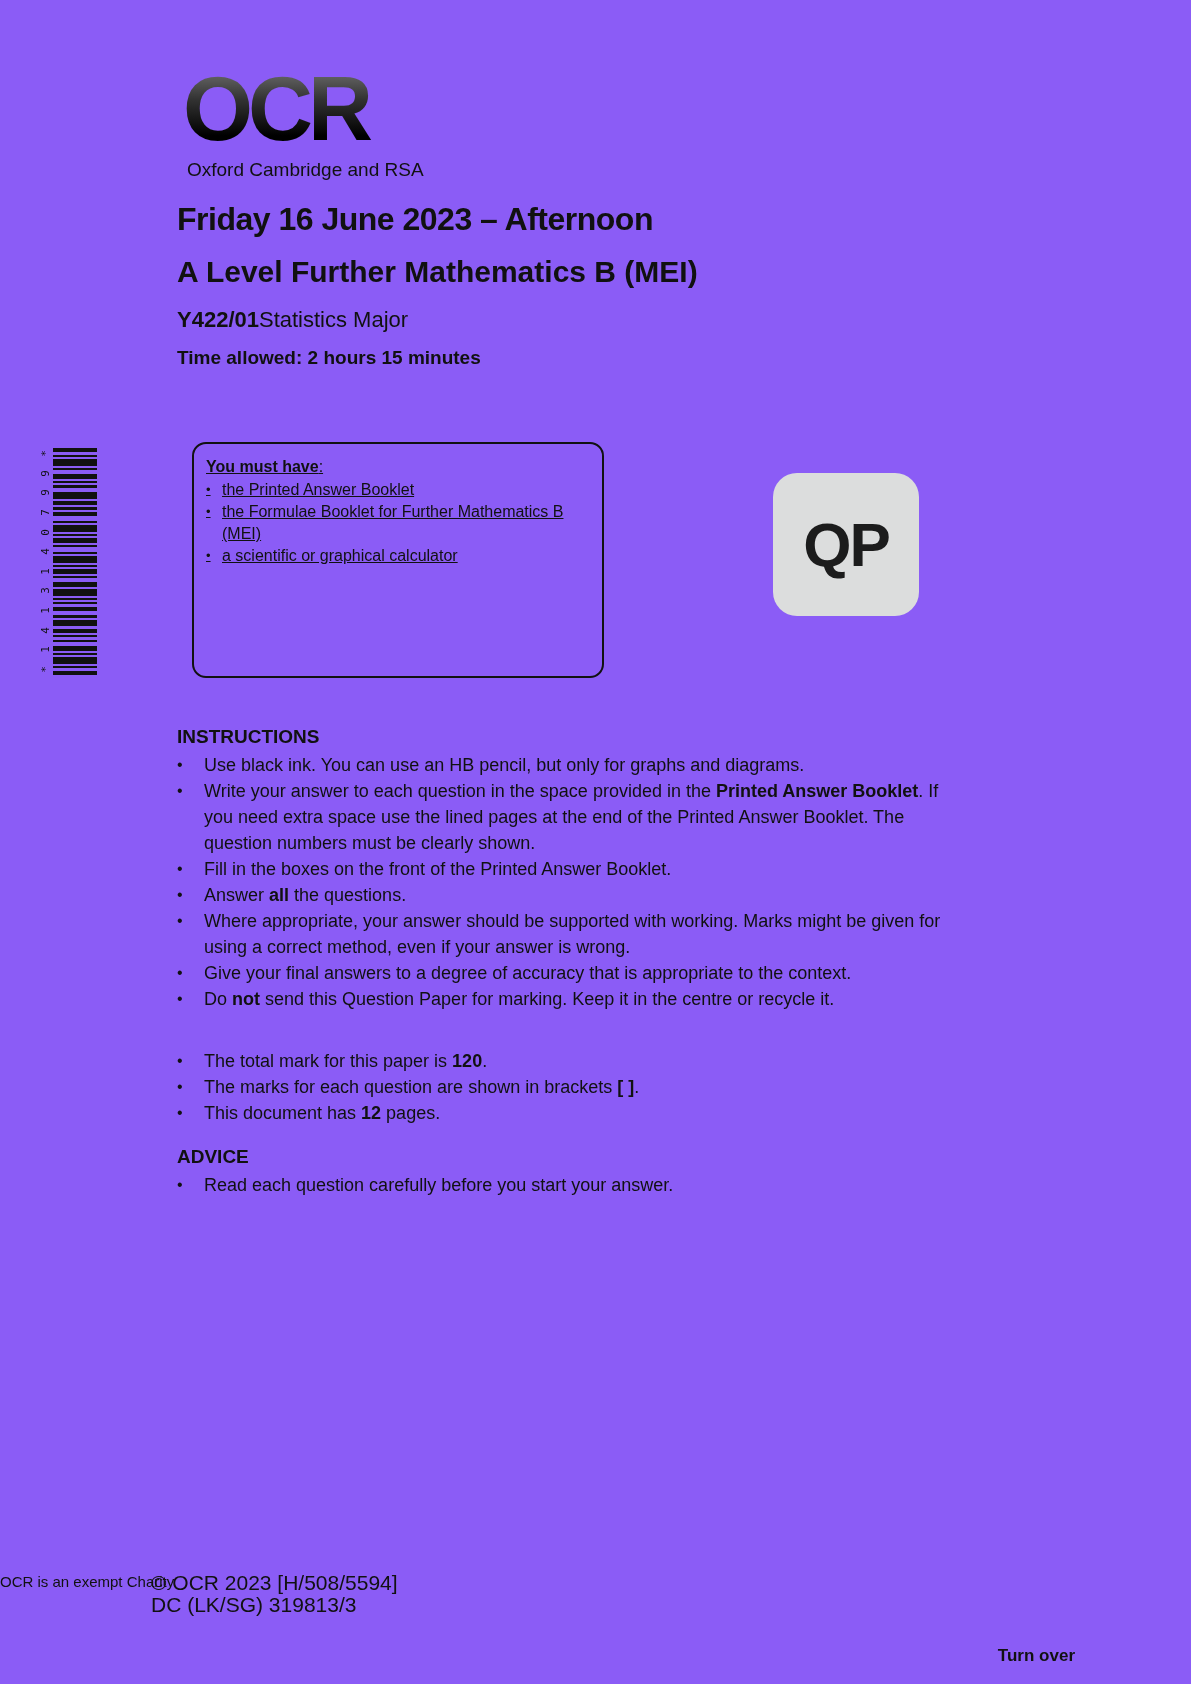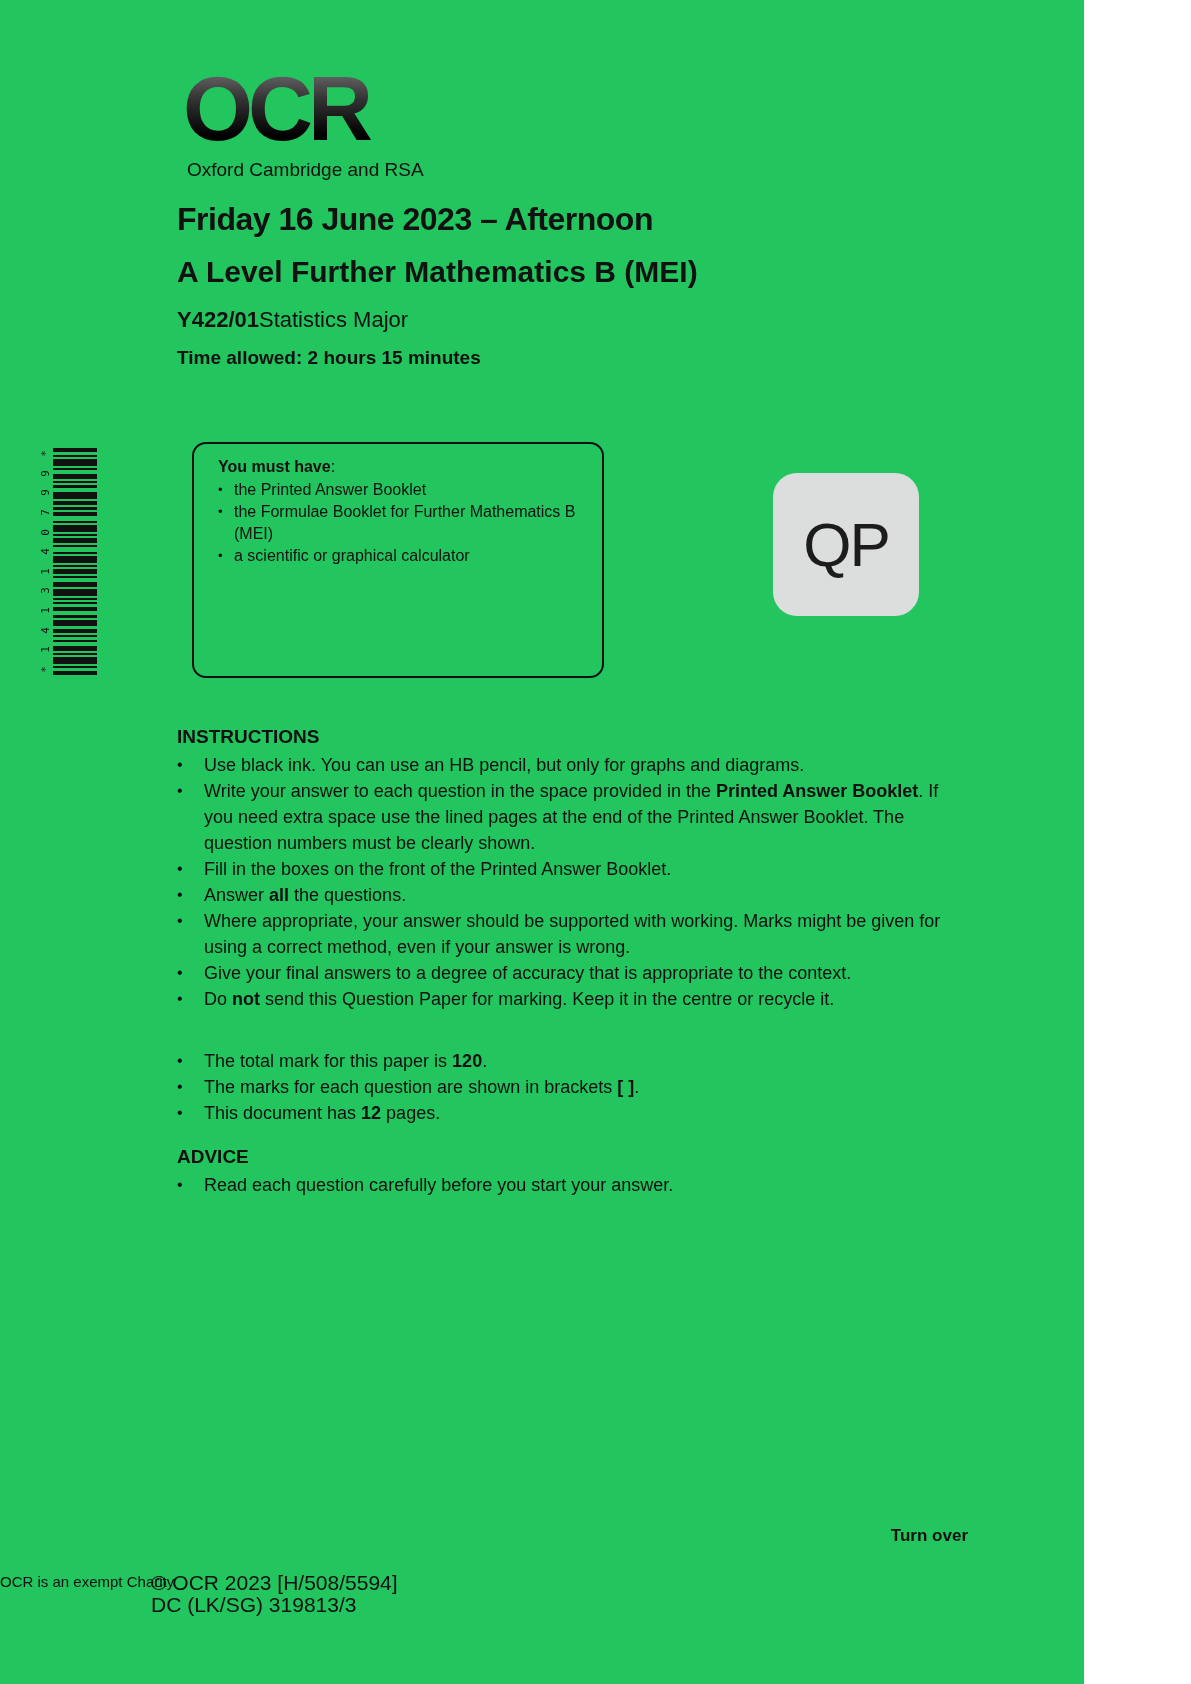--- a/index.html
+++ b/index.html
@@ -1,19 +1,19 @@
 <!DOCTYPE html>
 <html><head>
 <meta charset="utf-8">
 <style>
   html,body{margin:0;padding:0;background:#ffffff;}
   .page{
     position:relative;
-    width:1084px;height:1684px;
-    background:#22c55e;
+    width:1191px;height:1684px;
+    background:#8b5cf6;
     font-family:"Liberation Sans",sans-serif;
     color:#111111;
     overflow:hidden;
   }
   
   .logo{position:absolute;left:183px;top:64px;}
   .logo-text{
     font-size:90px;line-height:1.02;font-weight:bold;letter-spacing:-5px;
     color:#1a1a1a;
   }
@@ -40,47 +40,47 @@
   .barcode-chars span{
     display:block;font-size:11px;line-height:11px;transform:rotate(-90deg);
     font-family:"DejaVu Sans Mono",monospace;color:#111;
   }
   .barcode-bars{width:44px;height:227px;display:flex;flex-direction:column;}
   .barcode-bars .bar{width:100%;background:#111;}
   
   .must-box{
     position:absolute;left:192px;top:442px;width:412px;height:236px;
     box-sizing:border-box;border:2.5px solid #111;border-radius:14px;
-    padding:12px 12px 12px 24px;font-size:16px;line-height:22px;
+    padding:12px 12px 12px 12px;font-size:16px;line-height:22px;text-decoration:underline;
   }
   .must-title{font-weight:normal;margin-bottom:1px;}
   .must-items{list-style:none;margin:0;padding:0;}
   .must-items li{display:flex;}
   .must-items .marker{width:16px;flex:0 0 16px;font-size:13px;}
   
   .qp-badge{
     position:absolute;left:773px;top:473px;width:146px;height:143px;
     border-radius:24px;background:#dcdddd;
     display:flex;align-items:center;justify-content:center;
   }
-  .qp-badge .qp-label{font-size:62px;font-weight:normal;letter-spacing:-2px;color:#1c1c1c;}
+  .qp-badge .qp-label{font-size:62px;font-weight:bold;letter-spacing:-2px;color:#1c1c1c;}
   
   .content{position:absolute;left:177px;top:726px;width:787px;}
   .section h2{font-size:19px;font-weight:bold;margin:0 0 4px 0;padding:0;}
   .section + .section{margin-top:36px;}
   .section:nth-child(3){margin-top:20px;}
   .bullets{list-style:none;margin:0;padding:0;font-size:18px;line-height:26px;}
   .bullets li{display:flex;}
   .bullets .marker{width:27px;flex:0 0 27px;font-size:16px;}
   .bullets .seg-b{font-weight:bold;}
   .seg-b{font-weight:bold;}
   
   .footer-left{position:absolute;left:151px;top:1572px;font-size:21px;line-height:22px;}
   .footer-center{position:absolute;left:0;top:1573px;width:1160px;font-size:15px;}
-  .footer-right{position:absolute;right:116px;top:1526px;font-size:17px;font-weight:bold;}
+  .footer-right{position:absolute;right:116px;top:1646px;font-size:17px;font-weight:bold;}
 </style>
 </head>
 <body>
 
 <div class="page">
 
   <div class="logo">
     <div class="logo-text">OCR</div>
     <div class="logo-tagline">Oxford Cambridge and RSA</div>
   </div>

